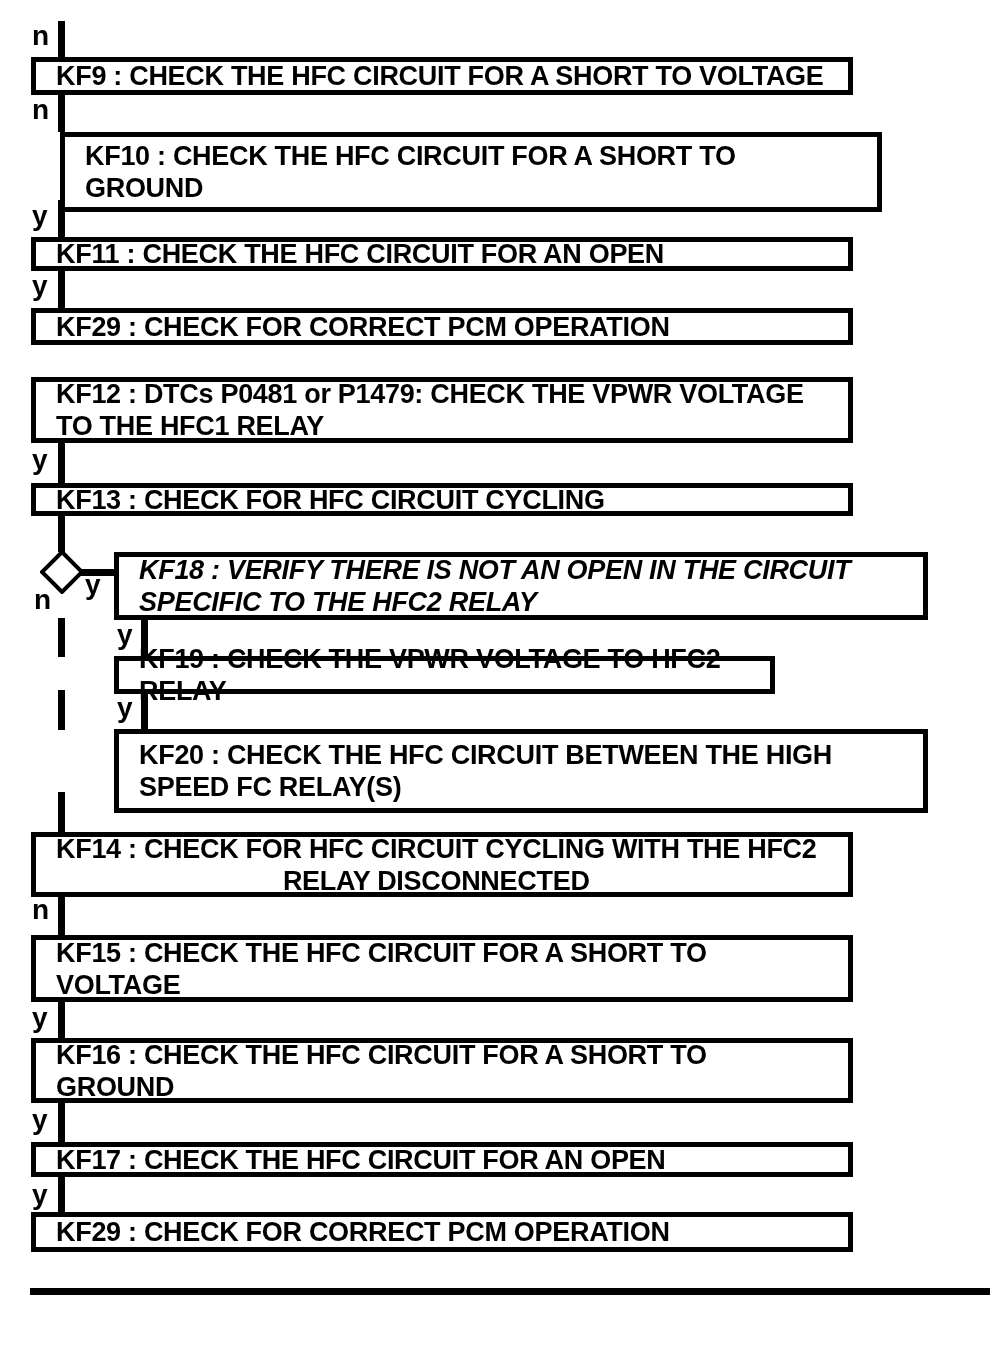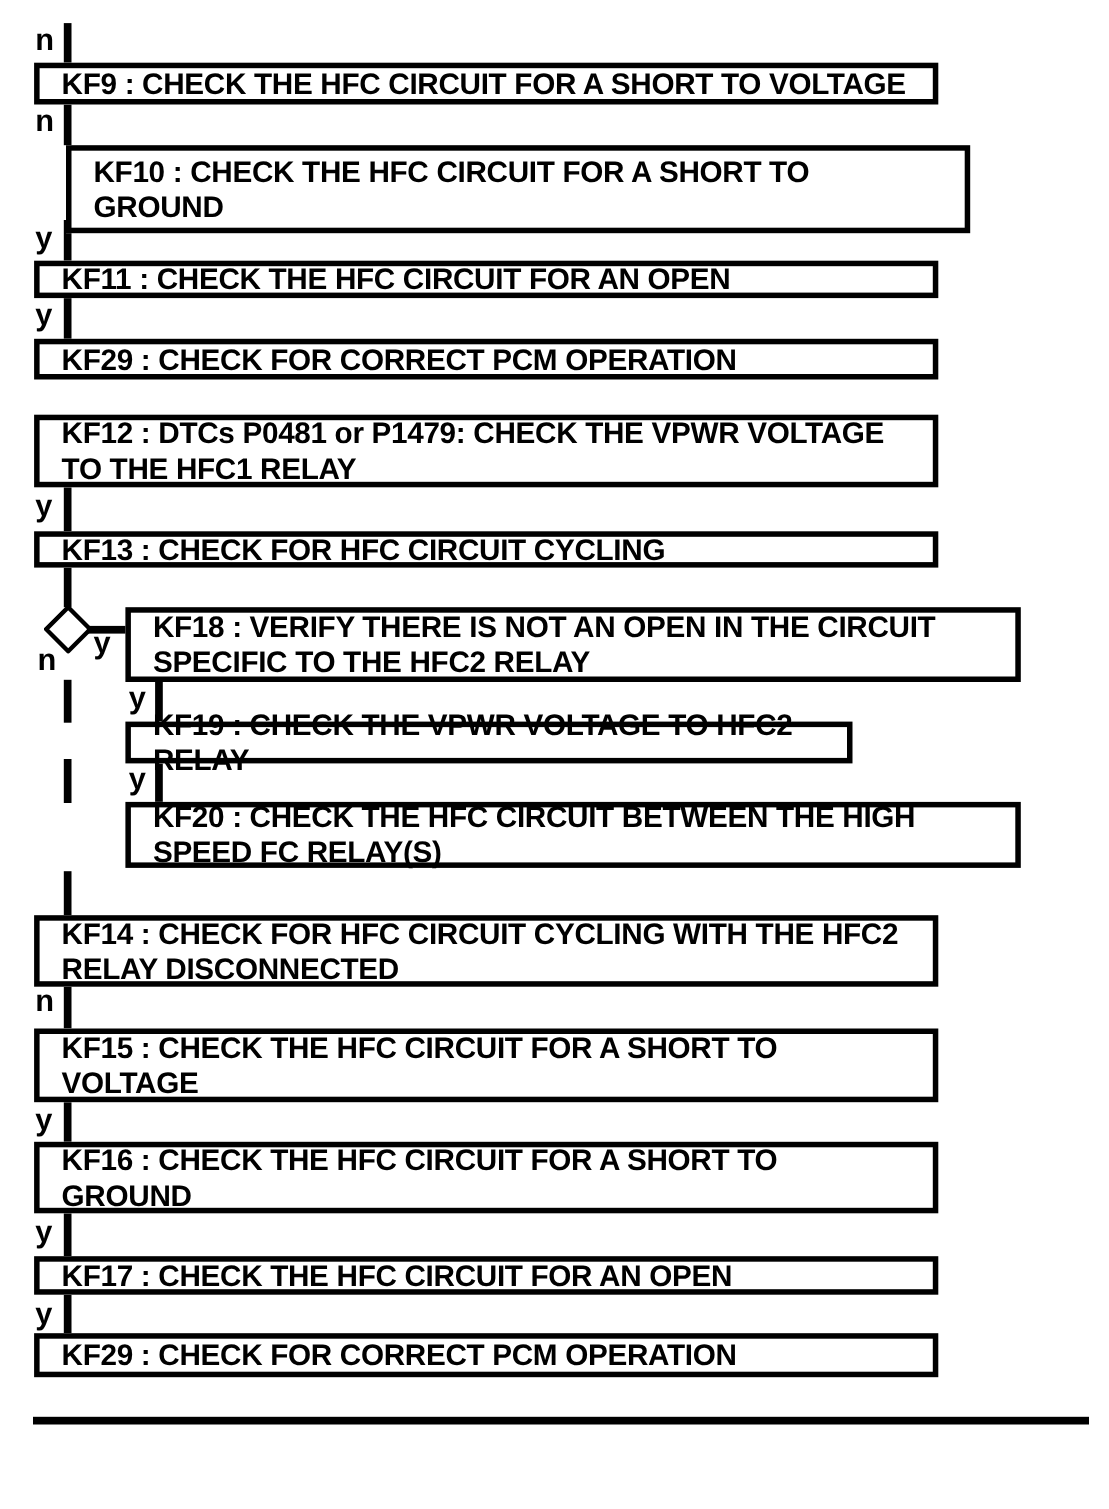--- a/index.html
+++ b/index.html
@@ -97,46 +97,46 @@
   <div class="node" style="left:31px;top:308px;width:822px;height:37px;">
     <span class="txt">KF29 : CHECK FOR CORRECT PCM OPERATION</span>
   </div>
   <div class="node" style="left:31px;top:377px;width:822px;height:66px;">
     <span class="txt">KF12 : DTCs P0481 or P1479: CHECK THE VPWR VOLTAGE
 TO THE HFC1 RELAY</span>
   </div>
   <div class="node" style="left:31px;top:483px;width:822px;height:33px;">
     <span class="txt">KF13 : CHECK FOR HFC CIRCUIT CYCLING</span>
   </div>
-  <div class="node" style="left:31px;top:832px;width:822px;height:65px;">
+  <div class="node" style="left:31px;top:832px;width:822px;height:65px;text-align:center;">
     <span class="txt">KF14 : CHECK FOR HFC CIRCUIT CYCLING WITH THE HFC2
 RELAY DISCONNECTED</span>
   </div>
   <div class="node" style="left:31px;top:935px;width:822px;height:67px;">
     <span class="txt">KF15 : CHECK THE HFC CIRCUIT FOR A SHORT TO
 VOLTAGE</span>
   </div>
   <div class="node" style="left:31px;top:1038px;width:822px;height:65px;align-items:center;">
     <span class="txt">KF16 : CHECK THE HFC CIRCUIT FOR A SHORT TO
 GROUND</span>
   </div>
   <div class="node" style="left:31px;top:1142px;width:822px;height:35px;">
     <span class="txt">KF17 : CHECK THE HFC CIRCUIT FOR AN OPEN</span>
   </div>
   <div class="node" style="left:31px;top:1212px;width:822px;height:40px;">
     <span class="txt">KF29 : CHECK FOR CORRECT PCM OPERATION</span>
   </div>
 
-  <div class="node" style="left:114px;top:552px;width:814px;height:68px;">
+  <div class="node" style="left:114px;top:552px;width:814px;height:68px;font-style:italic;">
     <span class="txt">KF18 : VERIFY THERE IS NOT AN OPEN IN THE CIRCUIT
 SPECIFIC TO THE HFC2 RELAY</span>
   </div>
   <div class="node" style="left:114px;top:656px;width:661px;height:38px;">
     <span class="txt">KF19 : CHECK THE VPWR VOLTAGE TO HFC2 RELAY</span>
   </div>
-  <div class="node" style="left:114px;top:729px;width:814px;height:60px;">
+  <div class="node" style="left:114px;top:729px;width:814px;height:84px;">
     <span class="txt">KF20 : CHECK THE HFC CIRCUIT BETWEEN THE HIGH
 SPEED FC RELAY(S)</span>
   </div>
 
   <div class="rule" style="left:30px;top:1288px;width:960px;height:7px;"></div>
 
 </div>
 
 </body></html>

